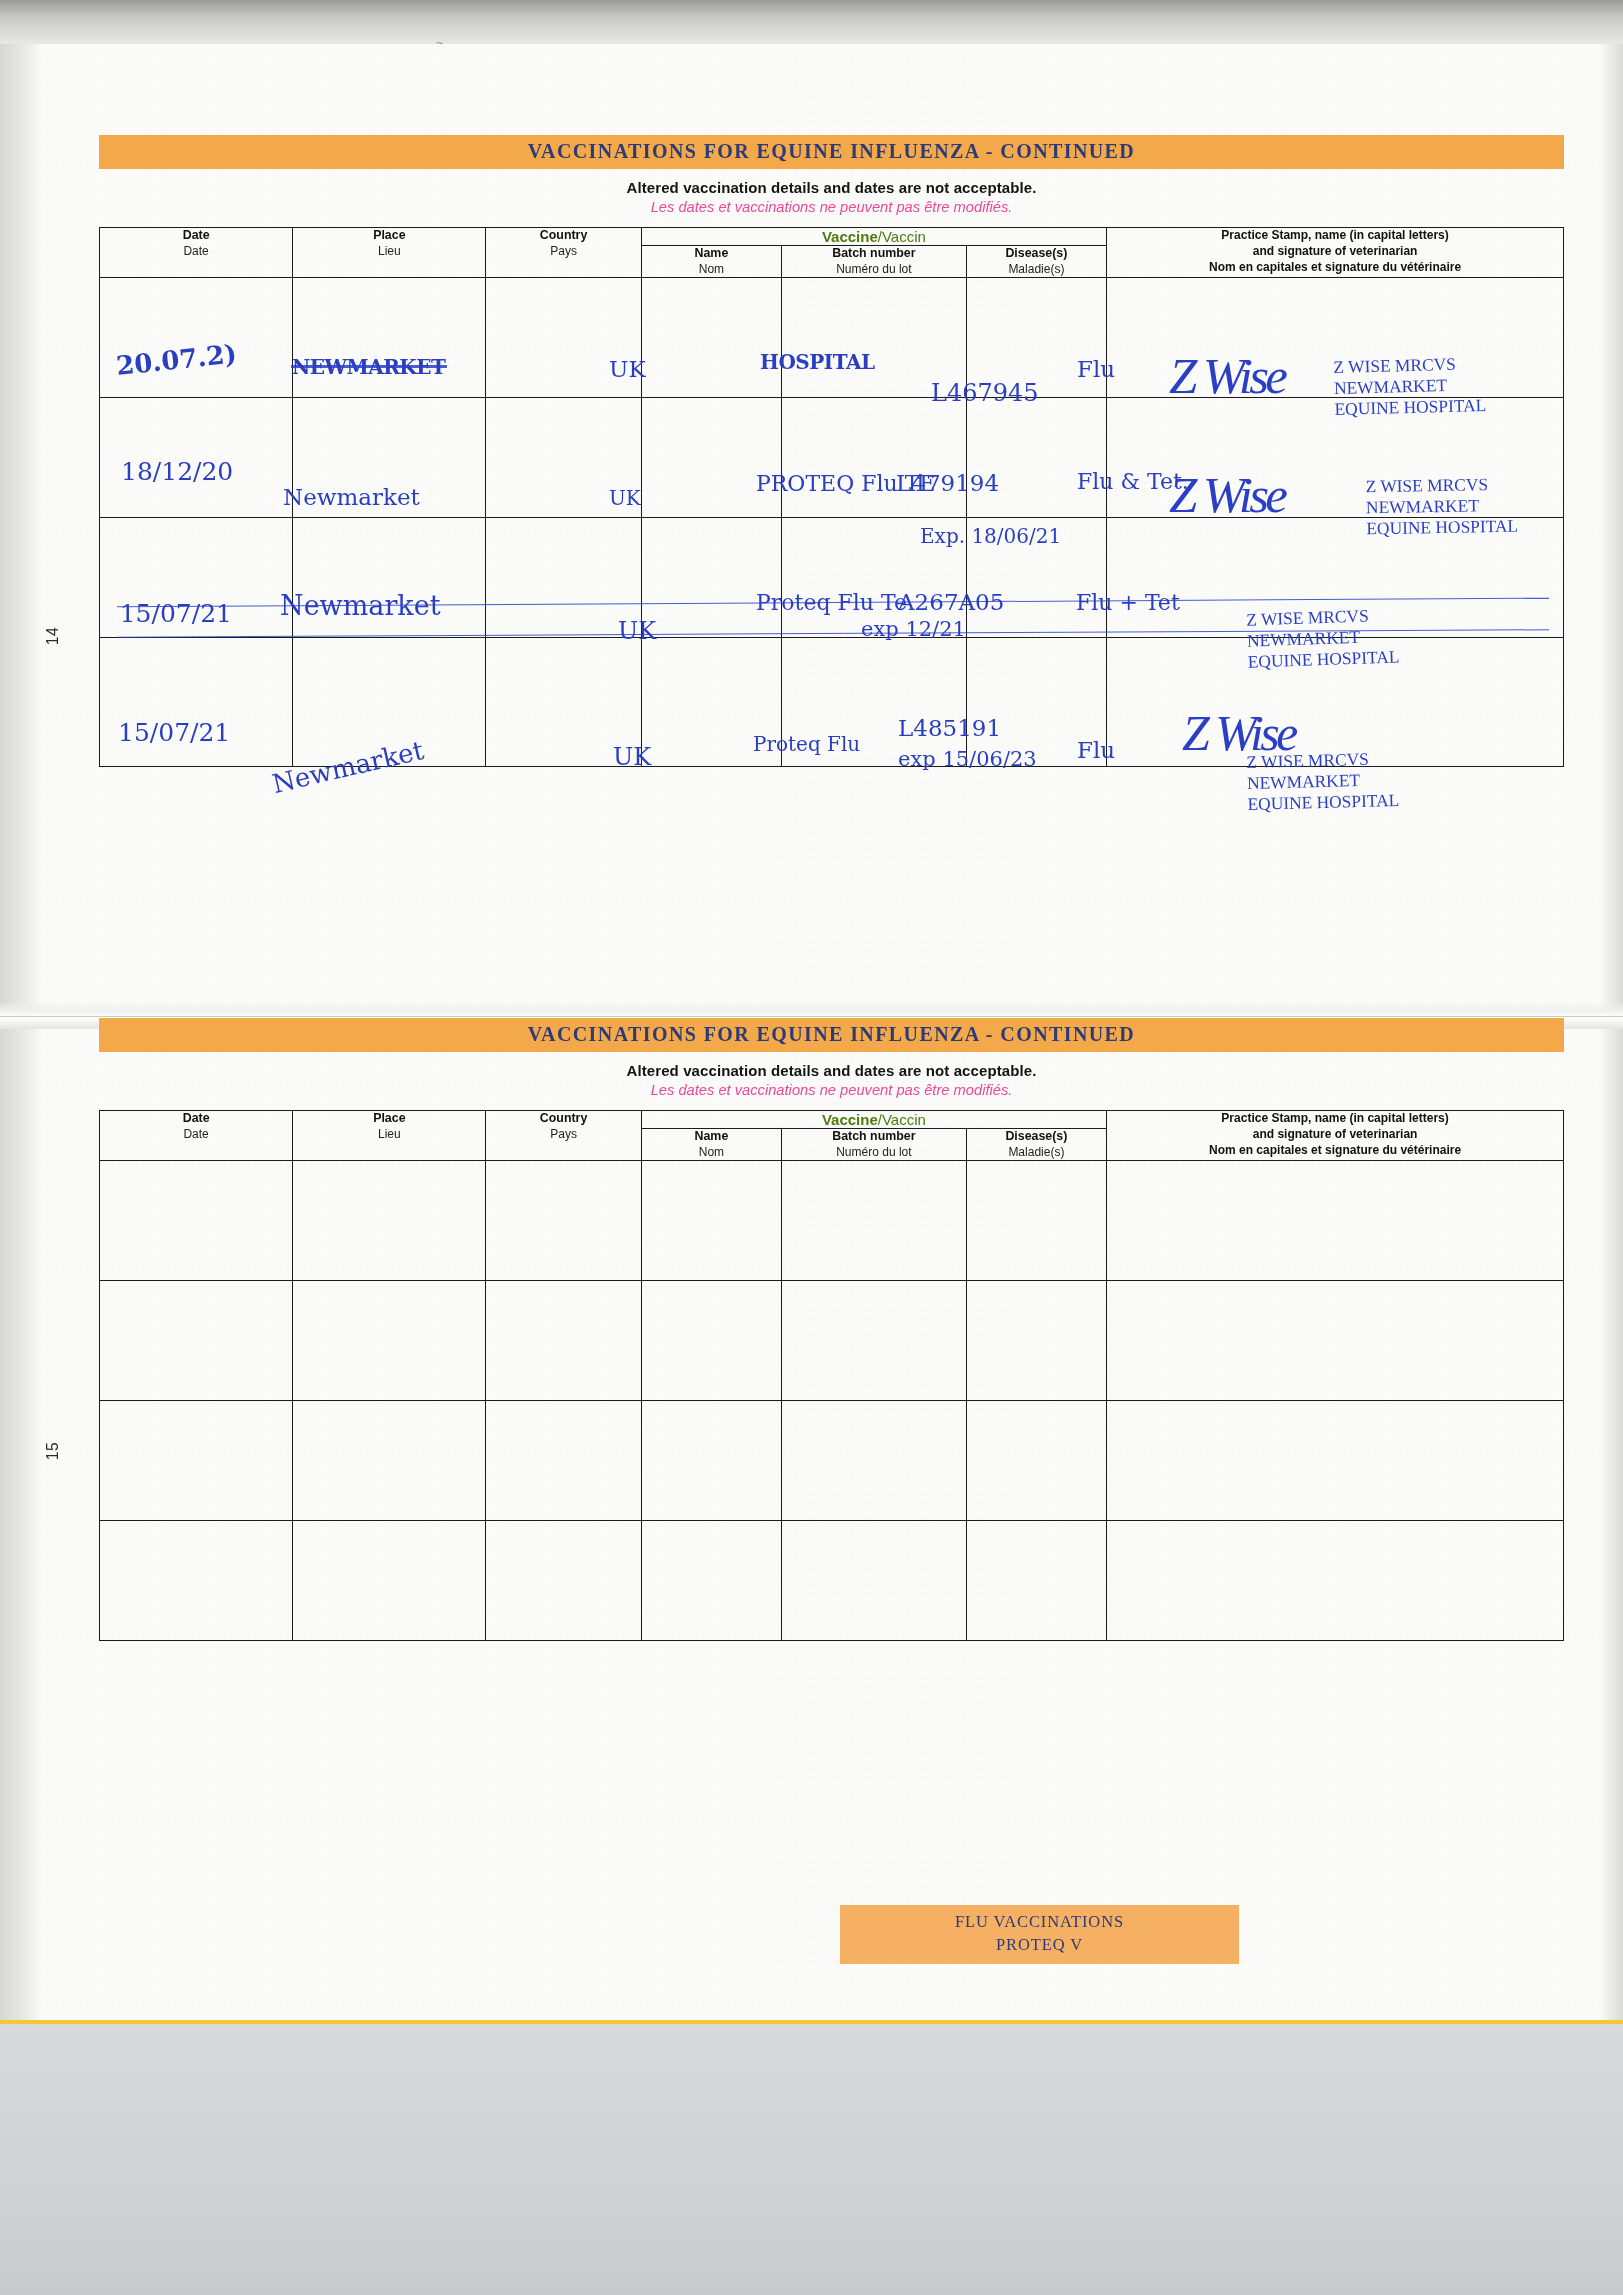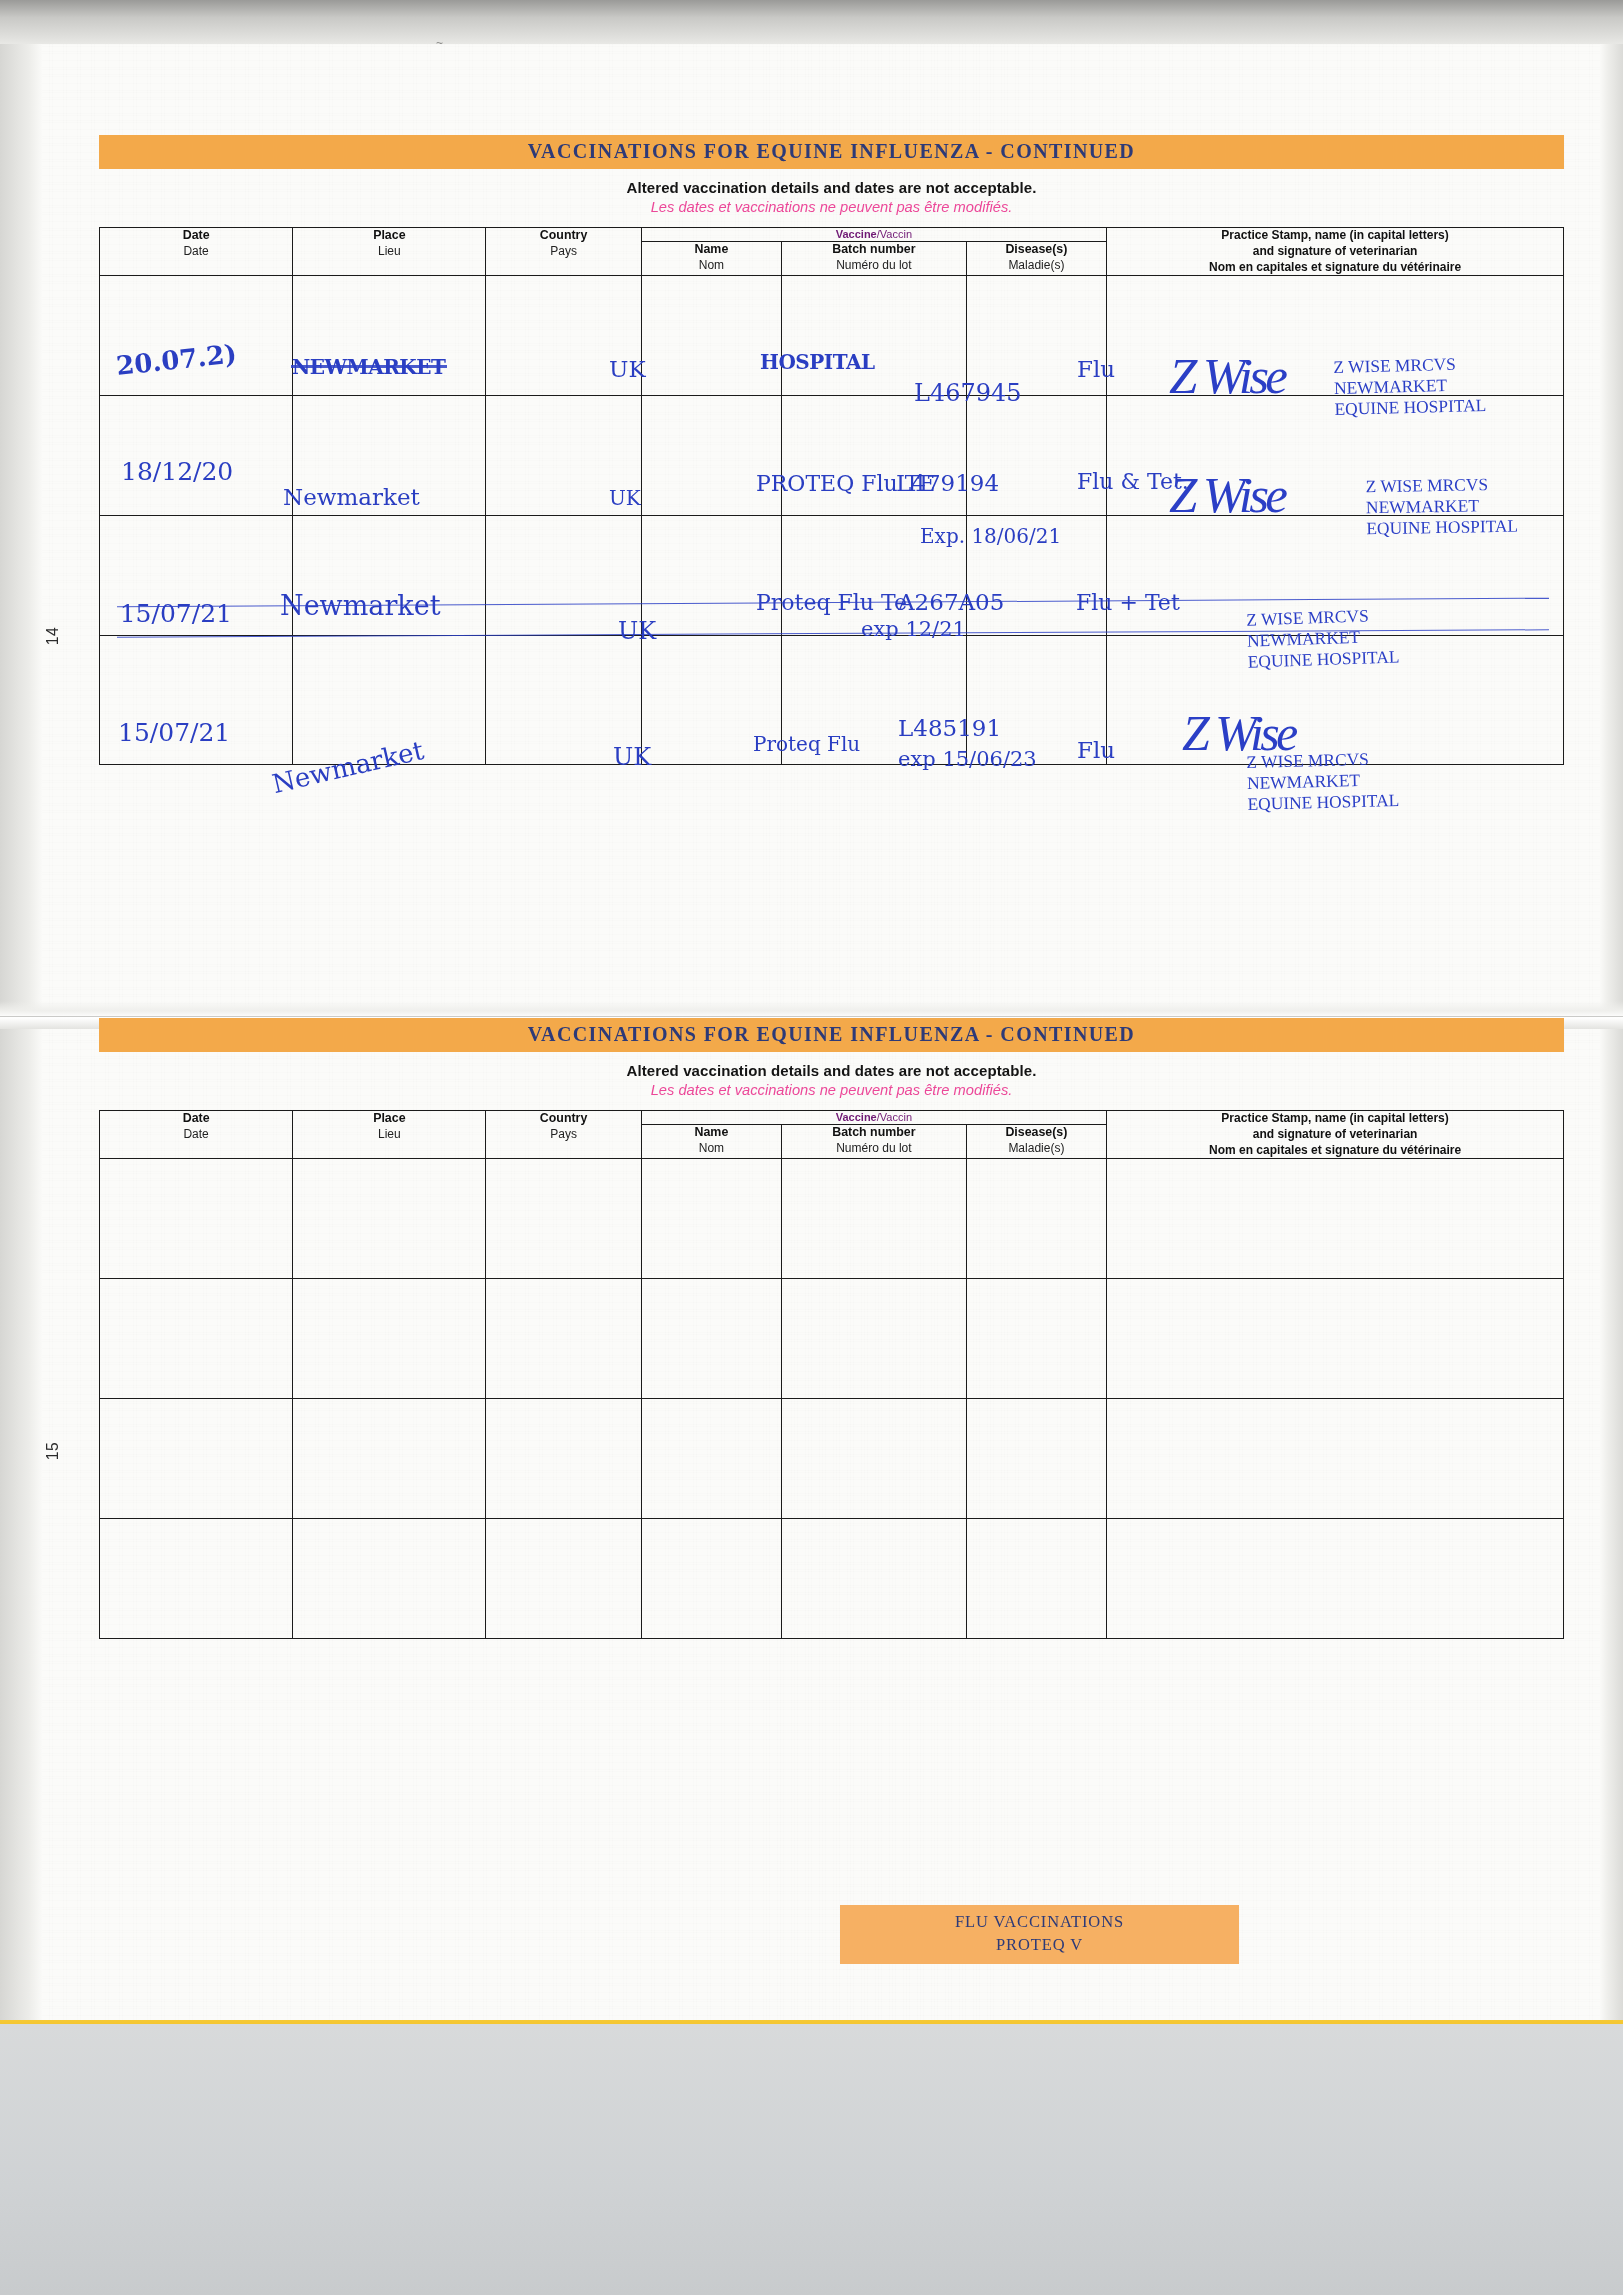--- a/index.html
+++ b/index.html
@@ -129,21 +129,21 @@
   .hdr-cell .l2 {
     font-size: 12px;
     font-weight: 400;
     color: #222;
     line-height: 1.25;
   }
   .hdr-group {
     text-align: center;
     padding: 4.6px 1.8px 3.7px 1.8px;
   }
-  .hdr-group .g1 { font-size: 11px; font-weight: 700; color: #701a75; }
+  .hdr-group .g1 { font-size: 15px; font-weight: 700; color: #4d7c0f; }
   .hdr-group .g1 .thin { font-weight: 400; }
   .hdr-stamp {
     text-align: center;
     padding: 5.5px 4.6px;
     font-size: 12px;
     line-height: 1.3;
     color: #111;
   }
   .hdr-stamp .b { font-weight: 700; }
   .row-td { height: 120px; position: relative; }
@@ -334,21 +334,21 @@
           <td class="row-td"></td>
         </tr>
       </tbody>
     </table>
 
     <div class="hw hw-skew" style="left:19px; top:124px; font-size:26px; font-weight:700;">20.07.2)</div>
     <div class="hw" style="left:193px; top:128px; font-size:20px; font-weight:700; letter-spacing:-0.5px;">NEWMARKET</div>
     <div class="strike" style="left:192px; top:138px; width:156px; height:2.3px;"></div>
     <div class="hw" style="left:510px; top:129px; font-size:23px;">UK</div>
     <div class="hw" style="left:661px; top:123px; font-size:20px; font-weight:700; letter-spacing:-0.5px;">HOSPITAL</div>
-    <div class="hw" style="left:815px; top:152px; font-size:24px;text-align:center;">L467945</div>
+    <div class="hw" style="left:832px; top:152px; font-size:24px;text-align:center;">L467945</div>
     <div class="hw" style="left:978px; top:129px; font-size:23px;">Flu</div>
     <div class="sig" style="left:1070px; top:120px; font-size:51px; letter-spacing:-3.7px;">Z Wise</div>
     <div class="stamp s1" style="left:1235px; top:128px; font-size:17.4px;">
       <div>Z WISE MRCVS</div>
       <div>NEWMARKET</div>
       <div>EQUINE HOSPITAL</div>
     </div>
 
     <div class="hw" style="left:22px; top:230px; font-size:25px;">18/12/20</div>
     <div class="hw" style="left:184px; top:257px; font-size:23px;">Newmarket</div>

